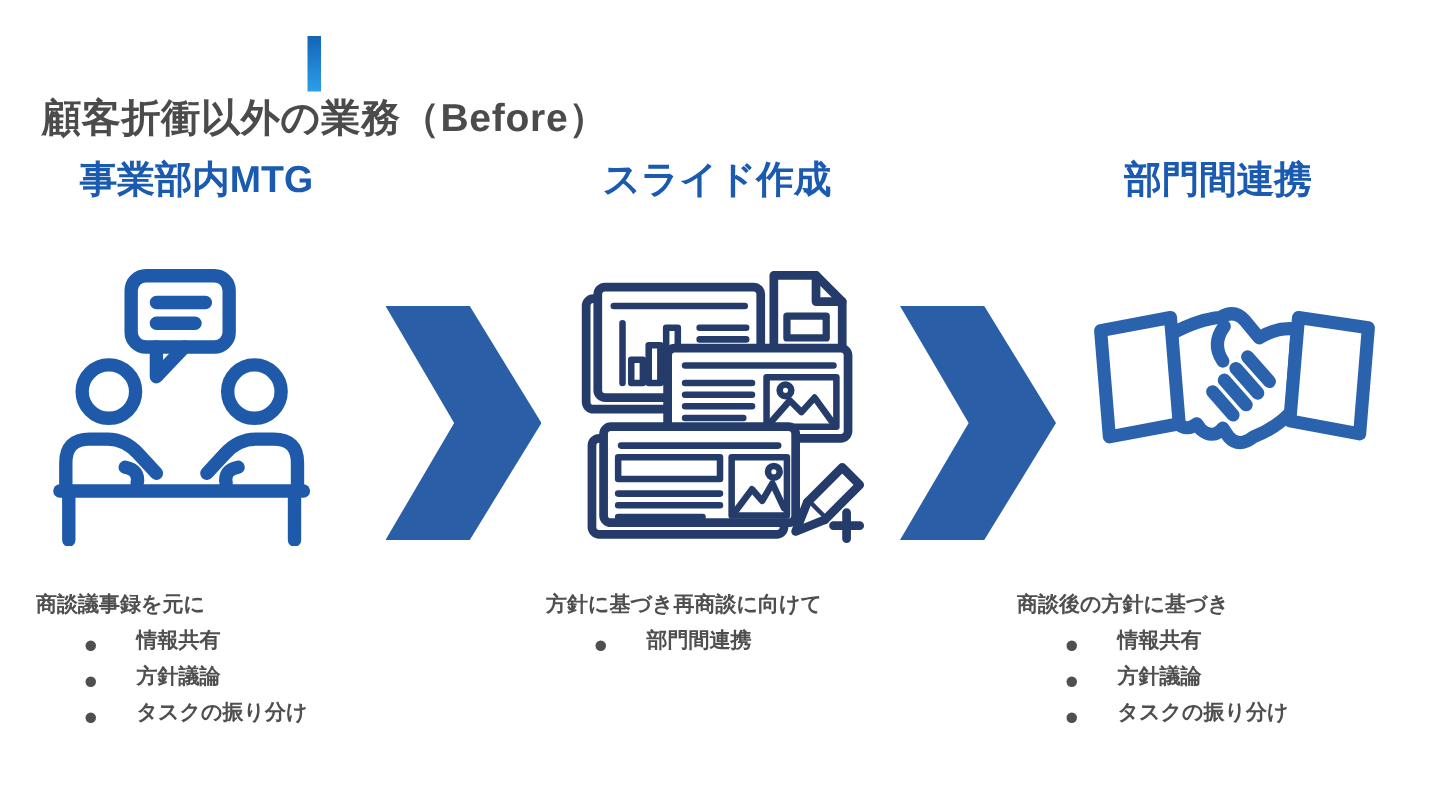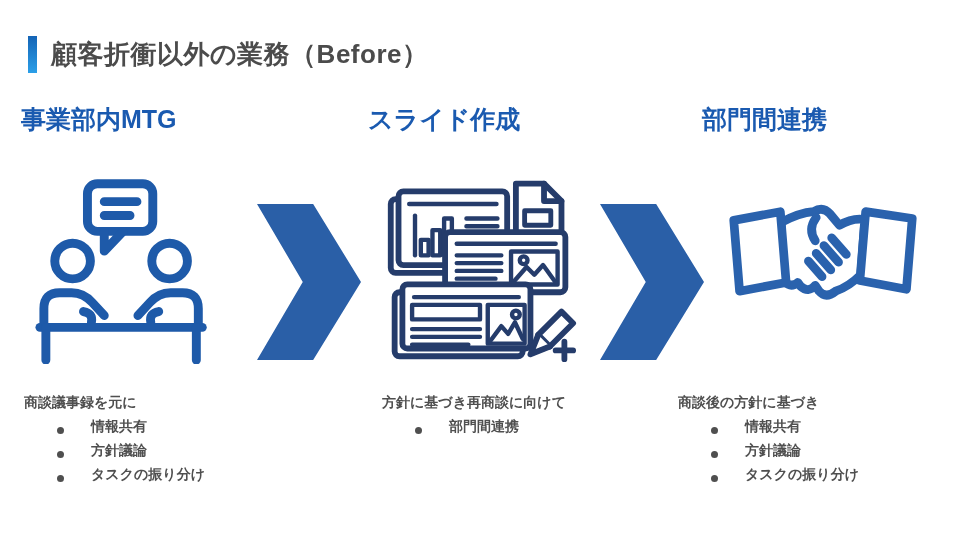--- a/index.html
+++ b/index.html
@@ -4,26 +4,26 @@
 <style>
   * { margin:0; padding:0; box-sizing:border-box; }
   html,body { width:960px; height:540px; }
   body {
     font-family:"Liberation Sans","DejaVu Sans",sans-serif;
     background:#ffffff;
   }
   .slide { position:relative; width:960px; height:540px; background:#fff; overflow:hidden; }
 
   
-  .title-row { position:absolute; left:28px; top:36px; display:flex; align-items:center; }
+  .title-row { position:absolute; left:28px; top:24px; display:flex; align-items:center;flex-direction:column; }
   .accent-bar { width:9px; height:37px; background:linear-gradient(180deg,#1464b6 0%,#2b9fe8 100%); margin-right:14px; flex:none; }
   .slide-title { font-size:26px; font-weight:bold; color:#4b4b4b; letter-spacing:0.5px; }
 
   
-  .col-header { position:absolute; top:103px; width:220px; text-align:left;
+  .col-header { position:absolute; top:103px; width:220px; text-align:center;
                 font-size:25px; font-weight:bold; color:#1a5ab0; }
 
   
   .icon-box { position:absolute; }
   .icon-box svg { display:block; width:100%; height:100%; }
 
   
   .arrow { position:absolute; top:204px; width:104px; height:156px; background:#2a5fa7;
            clip-path:polygon(0 0,54% 0,100% 50%,54% 100%,0 100%,44% 50%); }
 
@@ -135,21 +135,21 @@
         </li>
       <li>
           <span>方針議論</span>
         </li>
       <li>
           <span>タスクの振り分け</span>
         </li>
     </ul>
   </div>
 
-  <div class="note" style="left:382px">
+  <div class="note" style="left:364px">
     <div>方針に基づき再商談に向けて</div>
     <ul>
       <li>
           <span>部門間連携</span>
         </li>
     </ul>
   </div>
 
   <div class="note" style="left:678px">
     <div>商談後の方針に基づき</div>

